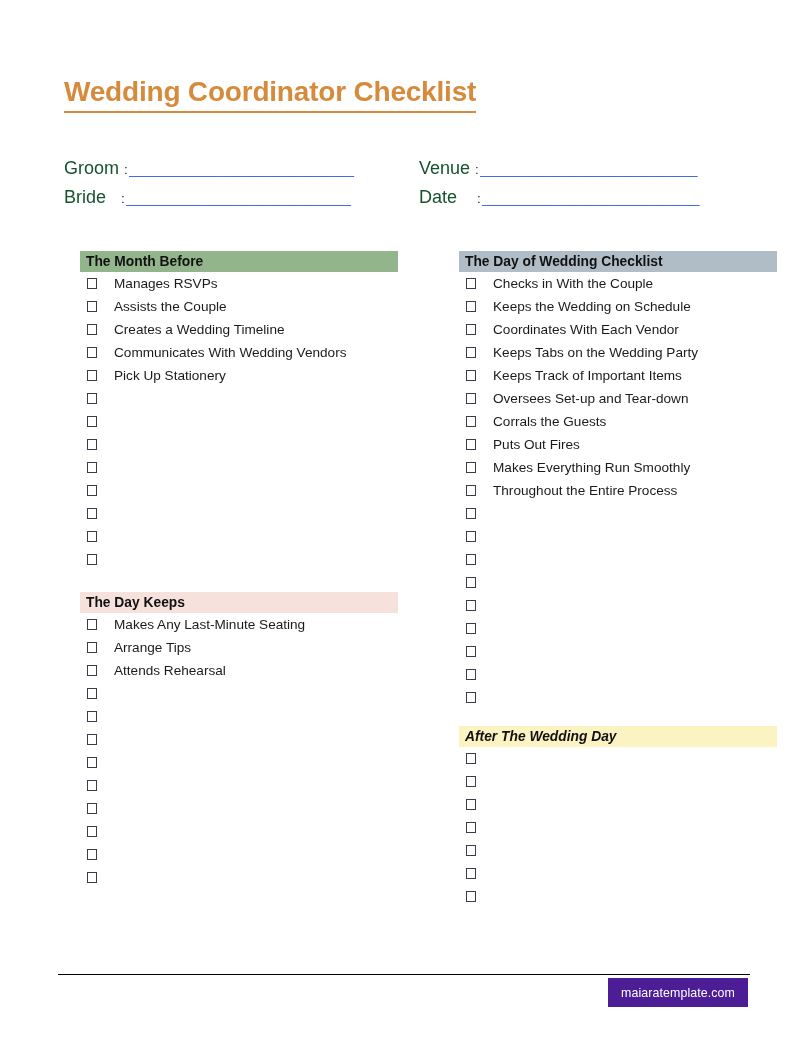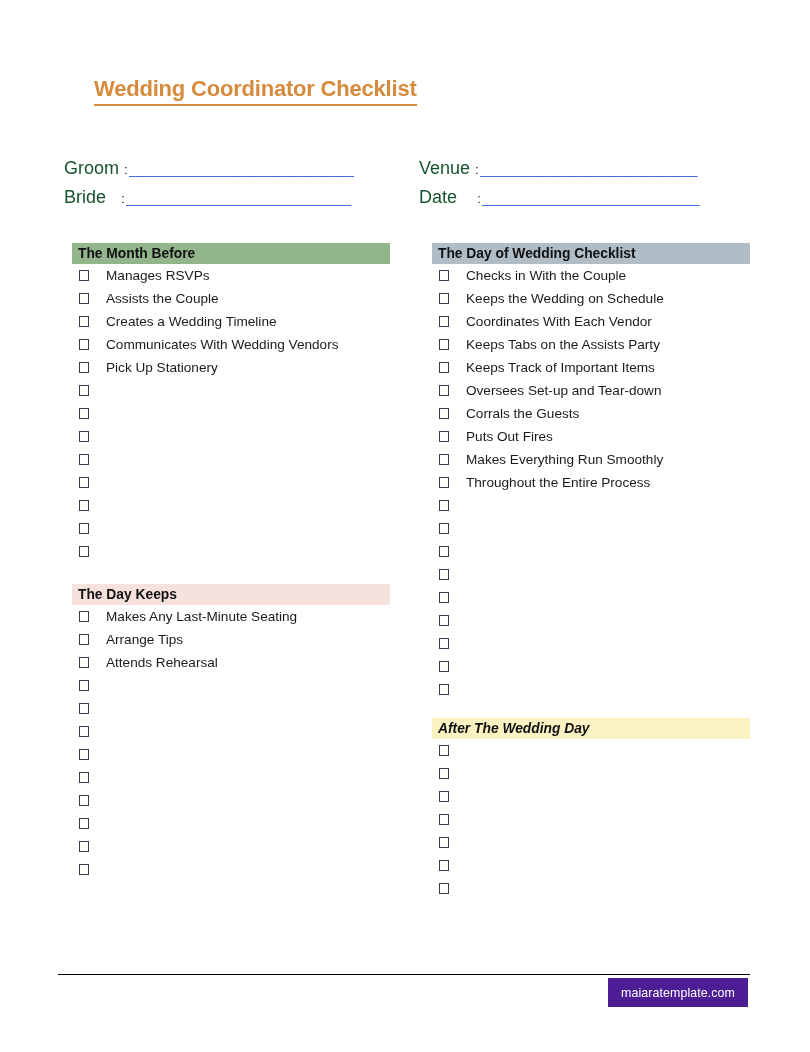--- a/index.html
+++ b/index.html
@@ -26,30 +26,29 @@
   }
 
   
   .title-wrap {
     position: absolute;
     left: 64px;
     top: 76px;
     width: 680px;
   }
   .doc-title {
-    font-size: 22px;
+    font-size: 28px;
     font-weight: bold;
     color: #D68A3C;
     letter-spacing: -0.2px;
     line-height: 1.15;
     display: inline-block;
     border-bottom: 2.5px solid #D68A3C;
     padding-bottom: 3px;
     white-space: nowrap;
-    margin-left: 30px;
   }
 
   
   .form-area {
     position: absolute;
     left: 64px;
     top: 158px;
     width: 680px;
   }
   .form-row {
@@ -82,23 +81,23 @@
   }
   .fl-w1 { width: 232px; }
   .fl-w2 { width: 235px; }
 
   
   .col {
     position: absolute;
     width: 318px;
   }
   .col-left  { left: 64px; }
-  .col-right { left: 424px; }
-
-  .section { margin: 8px; }
+  .col-right { left: 443px; }
+
+  .section { margin: 16px; }
 
   .sec-head {
     font-size: 13.8px;
     font-weight: bold;
     color: #111;
     padding: 4px 0 4px 6px;
     box-sizing: border-box;
     line-height: 1.05;
     height: 21px;
     white-space: nowrap;
@@ -319,21 +318,21 @@
           <div class="item">
             <span class="cbox"></span>
             <span class="item-label">Keeps the Wedding on Schedule</span>
           </div>
           <div class="item">
             <span class="cbox"></span>
             <span class="item-label">Coordinates With Each Vendor</span>
           </div>
           <div class="item">
             <span class="cbox"></span>
-            <span class="item-label">Keeps Tabs on the Assists Party</span>
+            <span class="item-label">Keeps Tabs on the Wedding Party</span>
           </div>
           <div class="item">
             <span class="cbox"></span>
             <span class="item-label">Keeps Track of Important Items</span>
           </div>
           <div class="item">
             <span class="cbox"></span>
             <span class="item-label">Oversees Set-up and Tear-down</span>
           </div>
           <div class="item">

